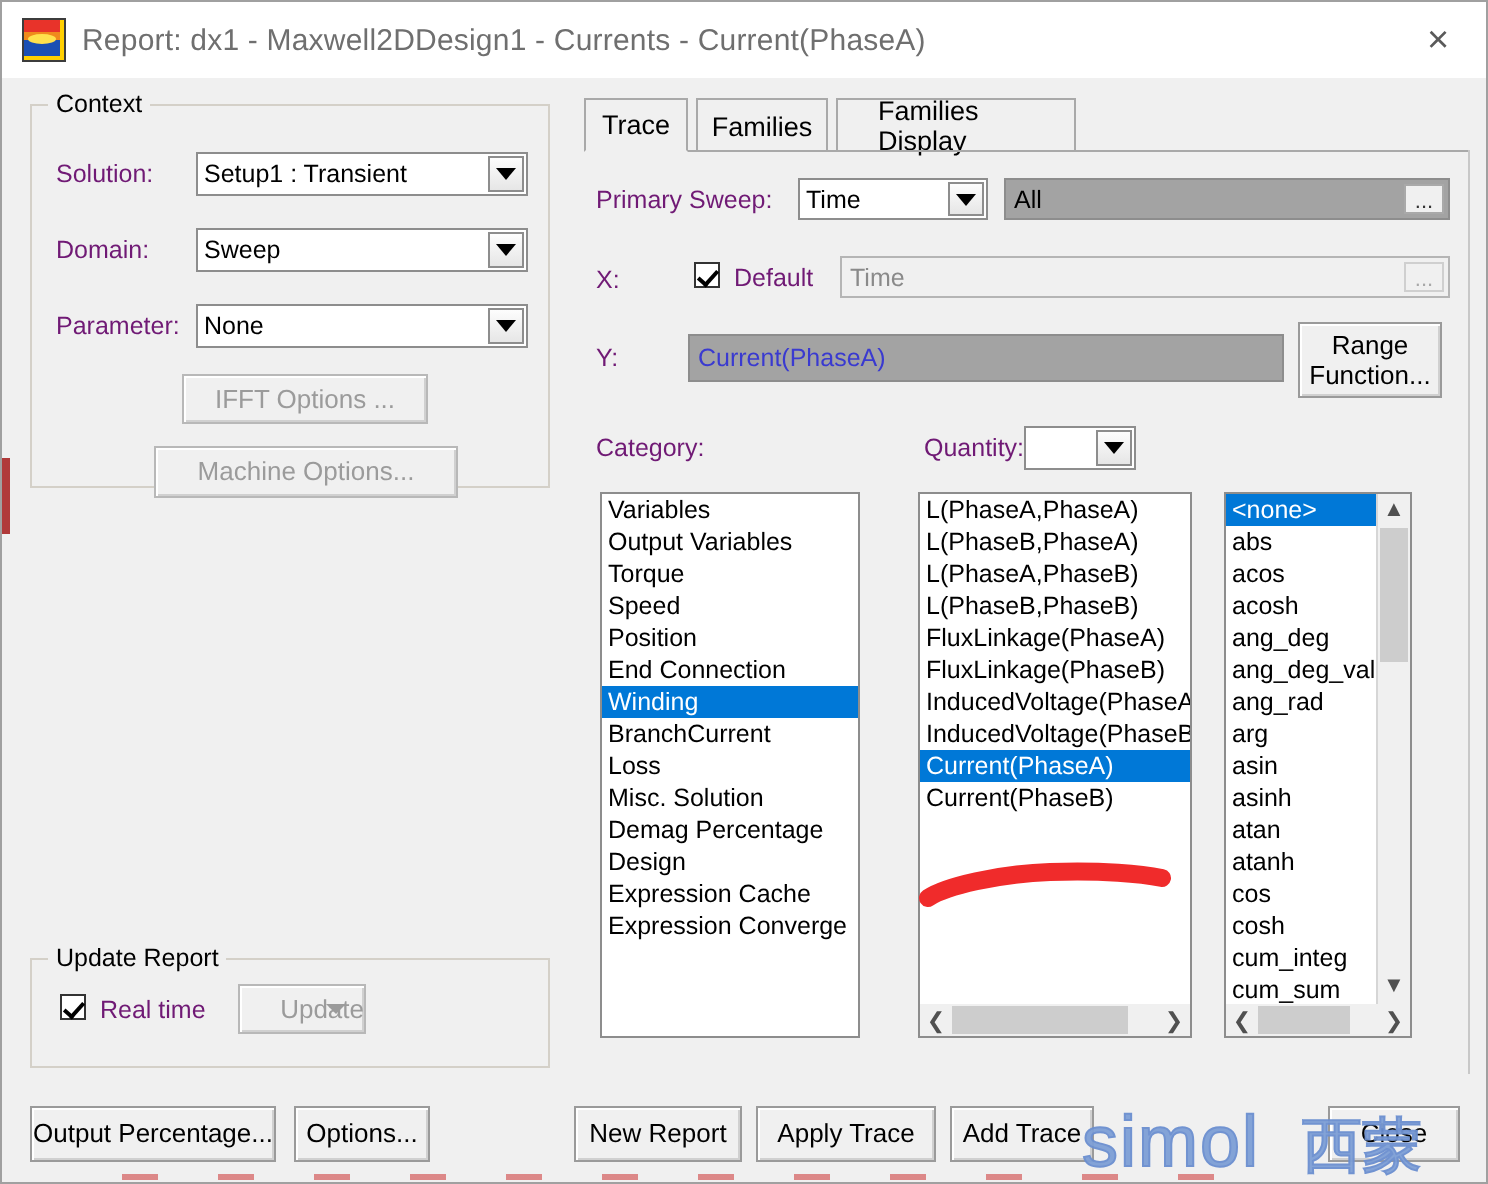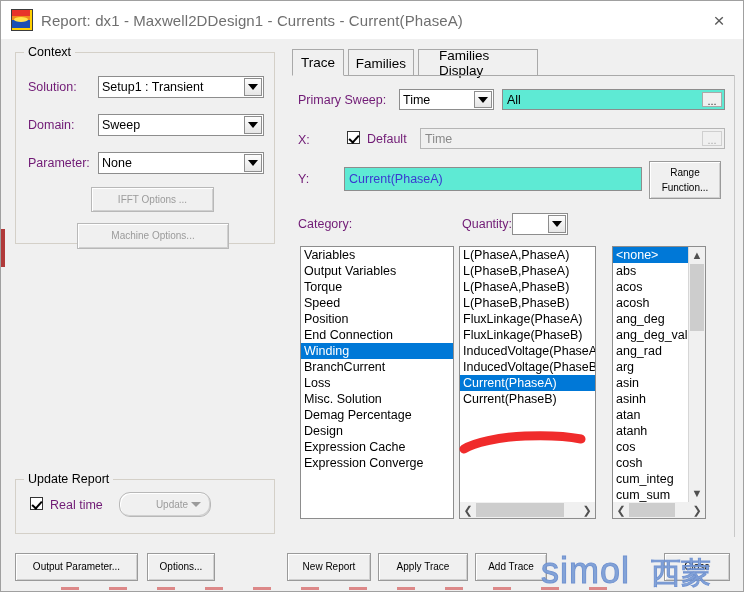--- a/index.html
+++ b/index.html
@@ -94,21 +94,21 @@
   .tri-down {
     width: 0; height: 0;
     border-left: 5px solid transparent;
     border-right: 5px solid transparent;
     border-top: 6px solid #000;
   }
 
   .textfield {
     position: absolute;
     box-sizing: border-box;
-    background: #5eead4;
+    background: #a3a3a3;
     border: 1px solid #8d8d8d;
     font-size: 12.5px;
     color: #000;
     display: flex; align-items: center;
     padding-left: 4px;
     overflow: hidden;
   }
   .textfield.readonly { background: #f0f0f0; border-color: #b5b5b5; color: #8a8a8a; }
   .textfield .ellip {
     position: absolute; right: 2px; top: 2px; bottom: 2px;
@@ -121,21 +121,21 @@
     line-height: 9px;
   }
   .textfield.readonly .ellip { border-color: #cfcfcf; color: #a8a8a8; }
 
   .btn {
     position: absolute;
     box-sizing: border-box;
     background: #f0f0f0;
     border: 1px solid #9a9a9a;
     box-shadow: 1px 1px 0 #ffffff inset, -1px -1px 0 #d0d0d0 inset;
-    font-size: 10px;
+    font-size: 13px;
     color: #000;
     display: flex; align-items: center; justify-content: center;
     text-align: center;
     line-height: 14px;
   }
   .btn.dis { color: #9b9b9b; border-color: #b8b8b8; }
 
   .chk {
     position: absolute;
     width: 13px; height: 13px;
@@ -283,27 +283,27 @@
     <div class="btn dis" style="left:75px; top:134px; width:123px; height:25px;">IFFT Options ...</div>
     <div class="btn dis" style="left:61px; top:170px; width:152px; height:26px;">Machine Options...</div>
   </div>
 
   <div class="left-red-mark"></div>
 
   <div class="groupbox" style="left:14px; top:478px; width:260px; height:55px;">
     <div class="gb-title">Update Report</div>
     <div class="chk" style="left:14px; top:17px;"></div>
     <div class="lbl" style="left:34px; top:18px;">Real time</div>
-    <div class="btn dis" style="left:103px; top:12px; width:92px; height:25px; justify-content:center; padding-left:14px;border-radius:11px;">
+    <div class="btn dis" style="left:103px; top:12px; width:64px; height:25px; justify-content:flex-end; padding-left:14px;">
       <span>Update</span>
       <span style="position:absolute; right:9px; top:9px; width:0;height:0;border-left:5px solid transparent;border-right:5px solid transparent;border-top:5px solid #9b9b9b;"></span>
     </div>
   </div>
 
-  <div class="btn" style="left:14px; top:552px; width:123px; height:28px;">Output Parameter...</div>
+  <div class="btn" style="left:14px; top:552px; width:123px; height:28px;">Output Percentage...</div>
   <div class="btn" style="left:146px; top:552px; width:68px; height:28px;">Options...</div>
 
   <div class="tab active" style="left:291px; top:48px; width:52px; height:27px;">Trace</div>
   <div class="tab" style="left:347px; top:48px; width:66px; height:27px;">Families</div>
   <div class="tab" style="left:417px; top:48px; width:120px; height:27px;padding-left:20px;">Families Display</div>
 
   <div style="position:absolute; left:291px; top:74px; width:442px; height:1px; background:#a9a9a9;"></div>
   <div style="position:absolute; left:733px; top:74px; width:1px; height:462px; background:#c8c8c8;"></div>
 
   <div class="lbl" style="left:297px; top:92px;">Primary Sweep:</div>
@@ -338,21 +338,21 @@
   <div class="lbl" style="left:297px; top:216px;">Category:</div>
   <div class="lbl" style="left:461px; top:216px;">Quantity:</div>
   <div class="combo" style="left:511px; top:212px; width:56px; height:22px;">
     <span></span>
     <span class="arrowbtn">
         <i class="tri-down"></i>
       </span>
   </div>
   <div class="lbl" style="left:611px; top:220px;margin-top:33px;">Function:</div>
 
-  <div class="listbox" style="left:299px; top:245px; width:154px; height:273px;">
+  <div class="listbox" style="left:299px; top:245px; width:130px; height:273px;">
     <div class="listitems" id="category-items">
         <div class="li">Variables</div>
         <div class="li">Output Variables</div>
         <div class="li">Torque</div>
         <div class="li">Speed</div>
         <div class="li">Position</div>
         <div class="li">End Connection</div>
         <div class="li sel">Winding</div>
         <div class="li">BranchCurrent</div>
         <div class="li">Loss</div>

